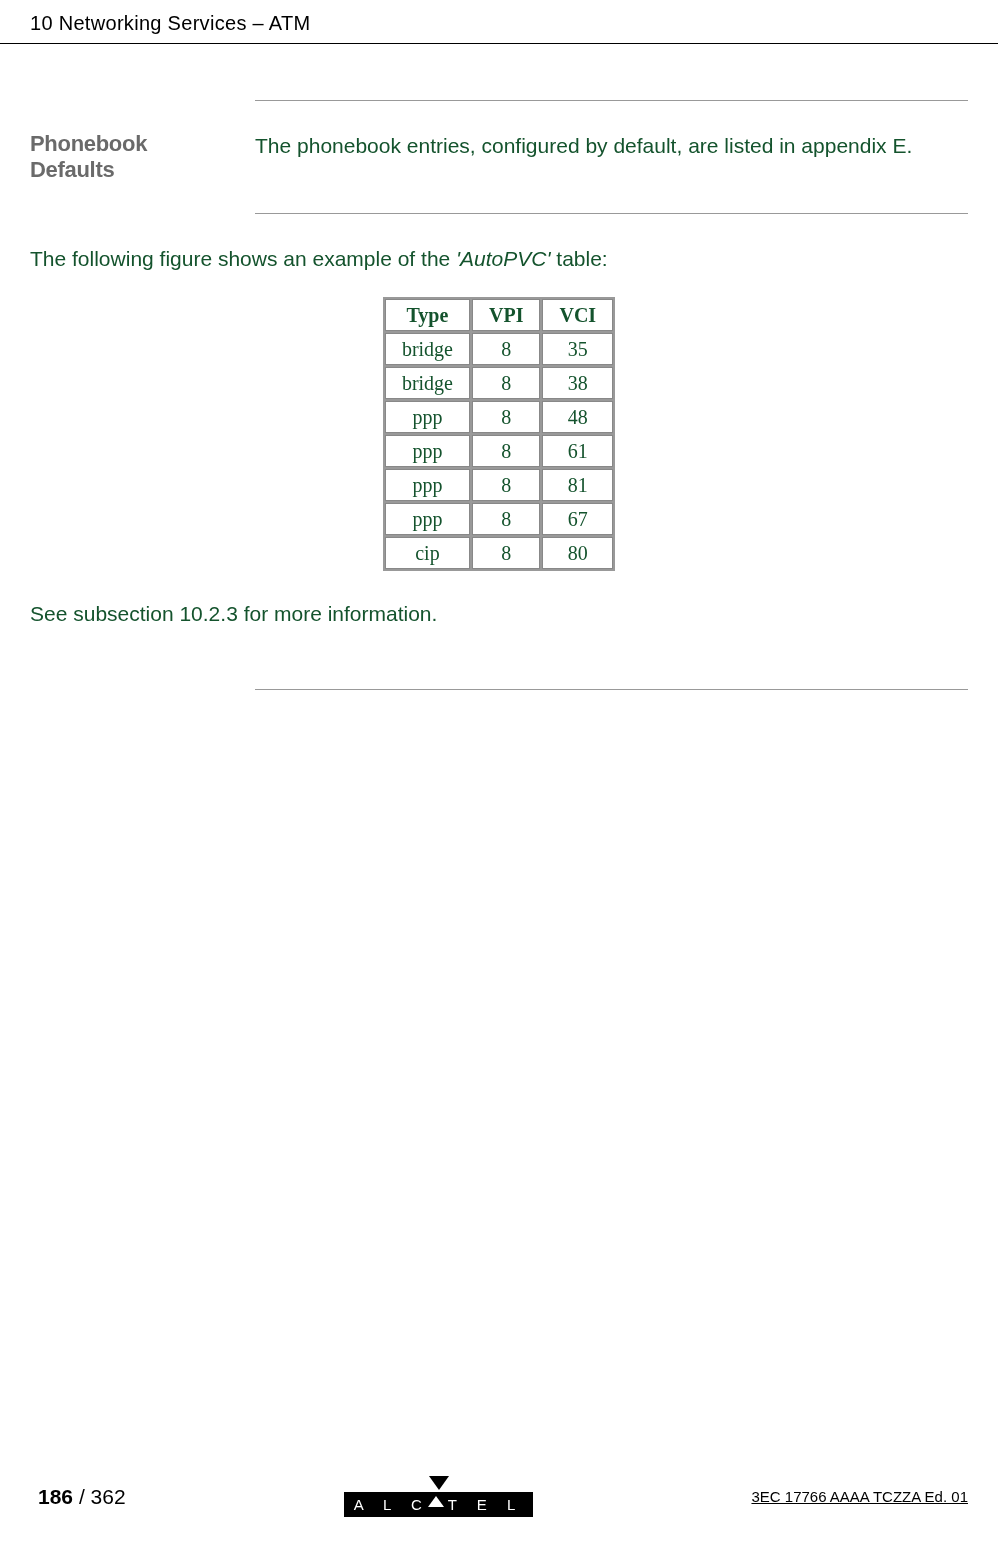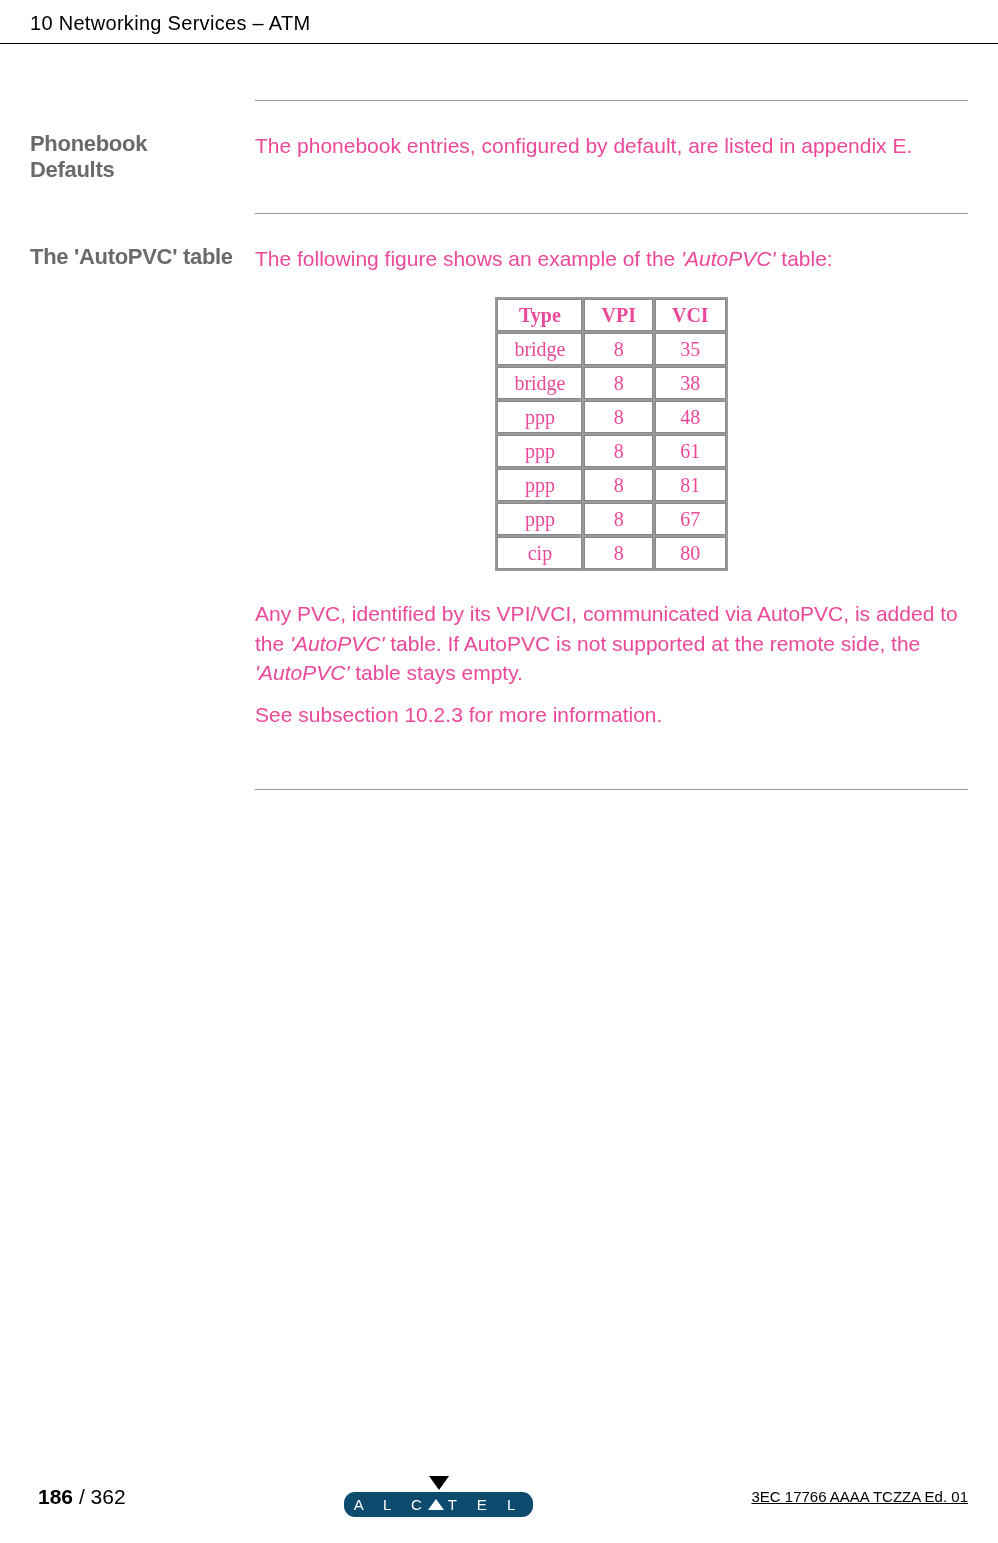--- a/index.html
+++ b/index.html
@@ -40,21 +40,21 @@
       font-weight: 600;
       font-size: 22px;
       color: #6a6a6a;
       letter-spacing: -0.3px;
     }
     .body-text {
       flex: 1;
       font-size: 21px;
       line-height: 1.4;
       font-weight: 300;
-      color: #ec4899;
+      color: #14532d;
     }
     .body-text p {
       margin-bottom: 12px;
     }
     .italic {
       font-style: italic;
     }
     .table-wrapper {
       display: flex;
       justify-content: center;
@@ -102,30 +102,28 @@
     }
     .logo-triangle-down {
       width: 0;
       height: 0;
       border-left: 10px solid transparent;
       border-right: 10px solid transparent;
       border-top: 14px solid #000;
       margin-bottom: 2px;
     }
     .logo-bar {
-      background: #0c4a6e;
+      background: #000000;
       color: #fff;
       padding: 4px 10px;
       letter-spacing: 8px;
       font-size: 15px;
       font-weight: 400;
       display: flex;
-      align-items: center;
       gap: 0;
-      border-radius: 11px;
     }
     .logo-bar .tri-up {
       display: inline-block;
       width: 0;
       height: 0;
       border-left: 8px solid transparent;
       border-right: 8px solid transparent;
       border-bottom: 11px solid #fff;
       margin: 0 4px 0 -2px;
       vertical-align: middle;
@@ -151,21 +149,20 @@
   <div class="section">
     <div class="side-heading">Phonebook Defaults</div>
     <div class="body-text">
       <p>The phonebook entries, configured by default, are listed in appendix E.</p>
     </div>
   </div>
 
   <div class="section-divider"></div>
 
   <div class="section">
-    <div class="side-heading">The 'AutoPVC' table</div>
     <div class="body-text">
       <p>
         <span>The following figure shows an example of the </span><span class="italic">'AutoPVC'</span><span> table:</span>
       </p>
 
       <div class="table-wrapper">
         <table class="autopvc-table">
           <thead>
             <tr>
               <th>Type</th>
@@ -206,23 +203,20 @@
             </tr>
             <tr>
               <td>cip</td>
               <td>8</td>
               <td>80</td>
             </tr>
           </tbody>
         </table>
       </div>
 
-      <p>
-        <span>Any PVC, identified by its VPI/VCI, communicated via AutoPVC, is added to the </span><span class="italic">'AutoPVC'</span><span> table. If AutoPVC is not supported at the remote side, the </span><span class="italic">'AutoPVC'</span><span> table stays empty.</span>
-      </p>
       <p>See subsection 10.2.3 for more information.</p>
     </div>
   </div>
 
   <div class="section-divider" style="margin-top:18px"></div>
 
 </div>
 
 <div class="footer">
   <div class="page-number">

